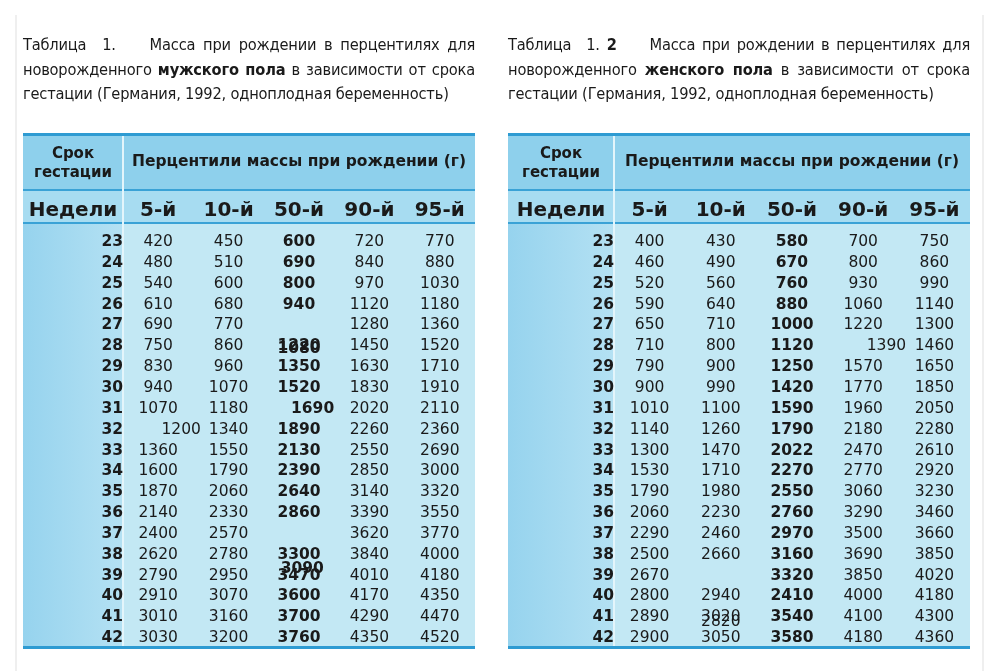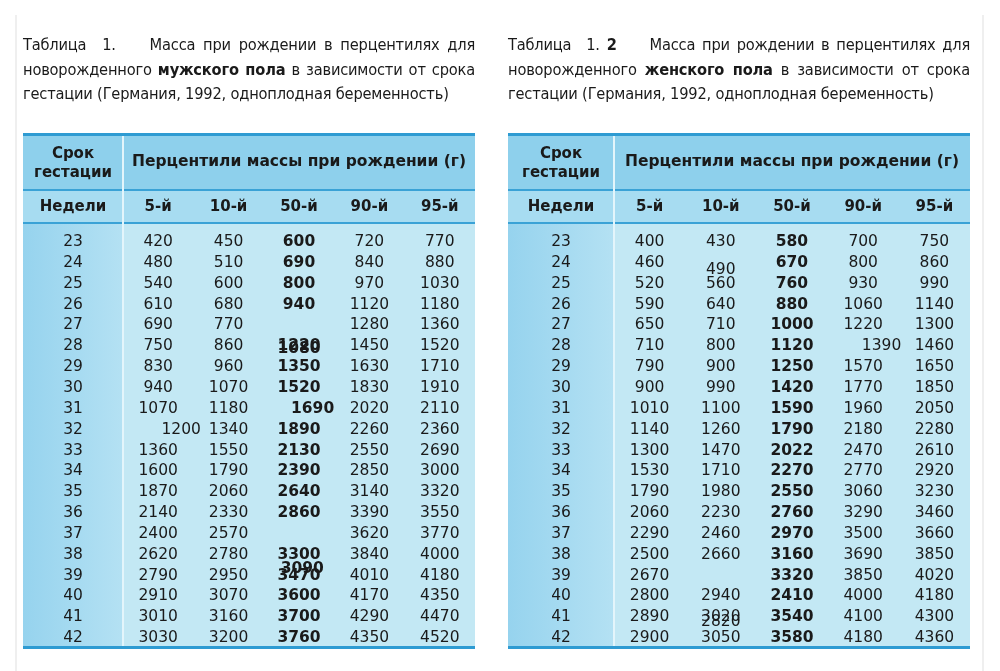--- a/index.html
+++ b/index.html
@@ -63,31 +63,31 @@
     position: absolute; top: 0; bottom: 0; width: 2px; background: #e3f5fb;
   }
   .hcell {
     position: absolute;
     font-weight: bold;
     text-align: center;
     color: #1a1a1a;
   }
   .hcell.gest { font-size: 15px; line-height: 19px; }
   .hcell.perc { font-size: 15.5px; }
-  .hcell.sub { font-size: 15px; }
+  .hcell.sub { font-size: 20px; }
 
   .row {
     position: absolute; left: 0; right: 0; height: 21px;
     font-size: 15.5px; line-height: 21px;
   }
   .cell {
     position: absolute; top: 0; text-align: center;
     color: #1a1a1a;
   }
-  .cell.week { font-weight: normal; }
+  .cell.week { font-weight: bold; text-align: right; }
   .cell.median { font-weight: bold; }
 
   .edge-shadow {
     position: absolute; top: 15px; bottom: 0; width: 2px;
     background: #efefef;
   }
 </style>
 </head>
 <body>
 
@@ -314,21 +314,21 @@
           <div class="cell week" style="left: 0px; width: 106px;">23</div>
           <div class="cell" style="left: 106px; width: 71.2px;">400</div>
           <div class="cell" style="left: 177.2px; width: 71.2px;">430</div>
           <div class="cell median" style="left: 248.4px; width: 71.2px;">580</div>
           <div class="cell" style="left: 319.6px; width: 71.2px;">700</div>
           <div class="cell" style="left: 390.8px; width: 71.2px;">750</div>
         </div>
         <div class="row" style="top: 115.85px;">
           <div class="cell week" style="left: 0px; width: 106px;">24</div>
           <div class="cell" style="left: 106px; width: 71.2px;">460</div>
-          <div class="cell" style="left: 177.2px; width: 71.2px; margin-top: 7px;">490</div>
+          <div class="cell" style="left: 177.2px; width: 71.2px;">490</div>
           <div class="cell median" style="left: 248.4px; width: 71.2px;">670</div>
           <div class="cell" style="left: 319.6px; width: 71.2px;">800</div>
           <div class="cell" style="left: 390.8px; width: 71.2px;">860</div>
         </div>
         <div class="row" style="top: 136.7px;">
           <div class="cell week" style="left: 0px; width: 106px;">25</div>
           <div class="cell" style="left: 106px; width: 71.2px;">520</div>
           <div class="cell" style="left: 177.2px; width: 71.2px;">560</div>
           <div class="cell median" style="left: 248.4px; width: 71.2px;">760</div>
           <div class="cell" style="left: 319.6px; width: 71.2px;">930</div>
@@ -348,21 +348,21 @@
           <div class="cell" style="left: 177.2px; width: 71.2px;">710</div>
           <div class="cell median" style="left: 248.4px; width: 71.2px;">1000</div>
           <div class="cell" style="left: 319.6px; width: 71.2px;">1220</div>
           <div class="cell" style="left: 390.8px; width: 71.2px;">1300</div>
         </div>
         <div class="row" style="top: 199.25px;">
           <div class="cell week" style="left: 0px; width: 106px;">28</div>
           <div class="cell" style="left: 106px; width: 71.2px;">710</div>
           <div class="cell" style="left: 177.2px; width: 71.2px;">800</div>
           <div class="cell median" style="left: 248.4px; width: 71.2px;">1120</div>
-          <div class="cell" style="left: 338px; width: 71.2px;">1390</div>
+          <div class="cell" style="left: 327px; width: 71.2px; text-align: right;">1390</div>
           <div class="cell" style="left: 390.8px; width: 71.2px;">1460</div>
         </div>
         <div class="row" style="top: 220.1px;">
           <div class="cell week" style="left: 0px; width: 106px;">29</div>
           <div class="cell" style="left: 106px; width: 71.2px;">790</div>
           <div class="cell" style="left: 177.2px; width: 71.2px;">900</div>
           <div class="cell median" style="left: 248.4px; width: 71.2px;">1250</div>
           <div class="cell" style="left: 319.6px; width: 71.2px;">1570</div>
           <div class="cell" style="left: 390.8px; width: 71.2px;">1650</div>
         </div>

